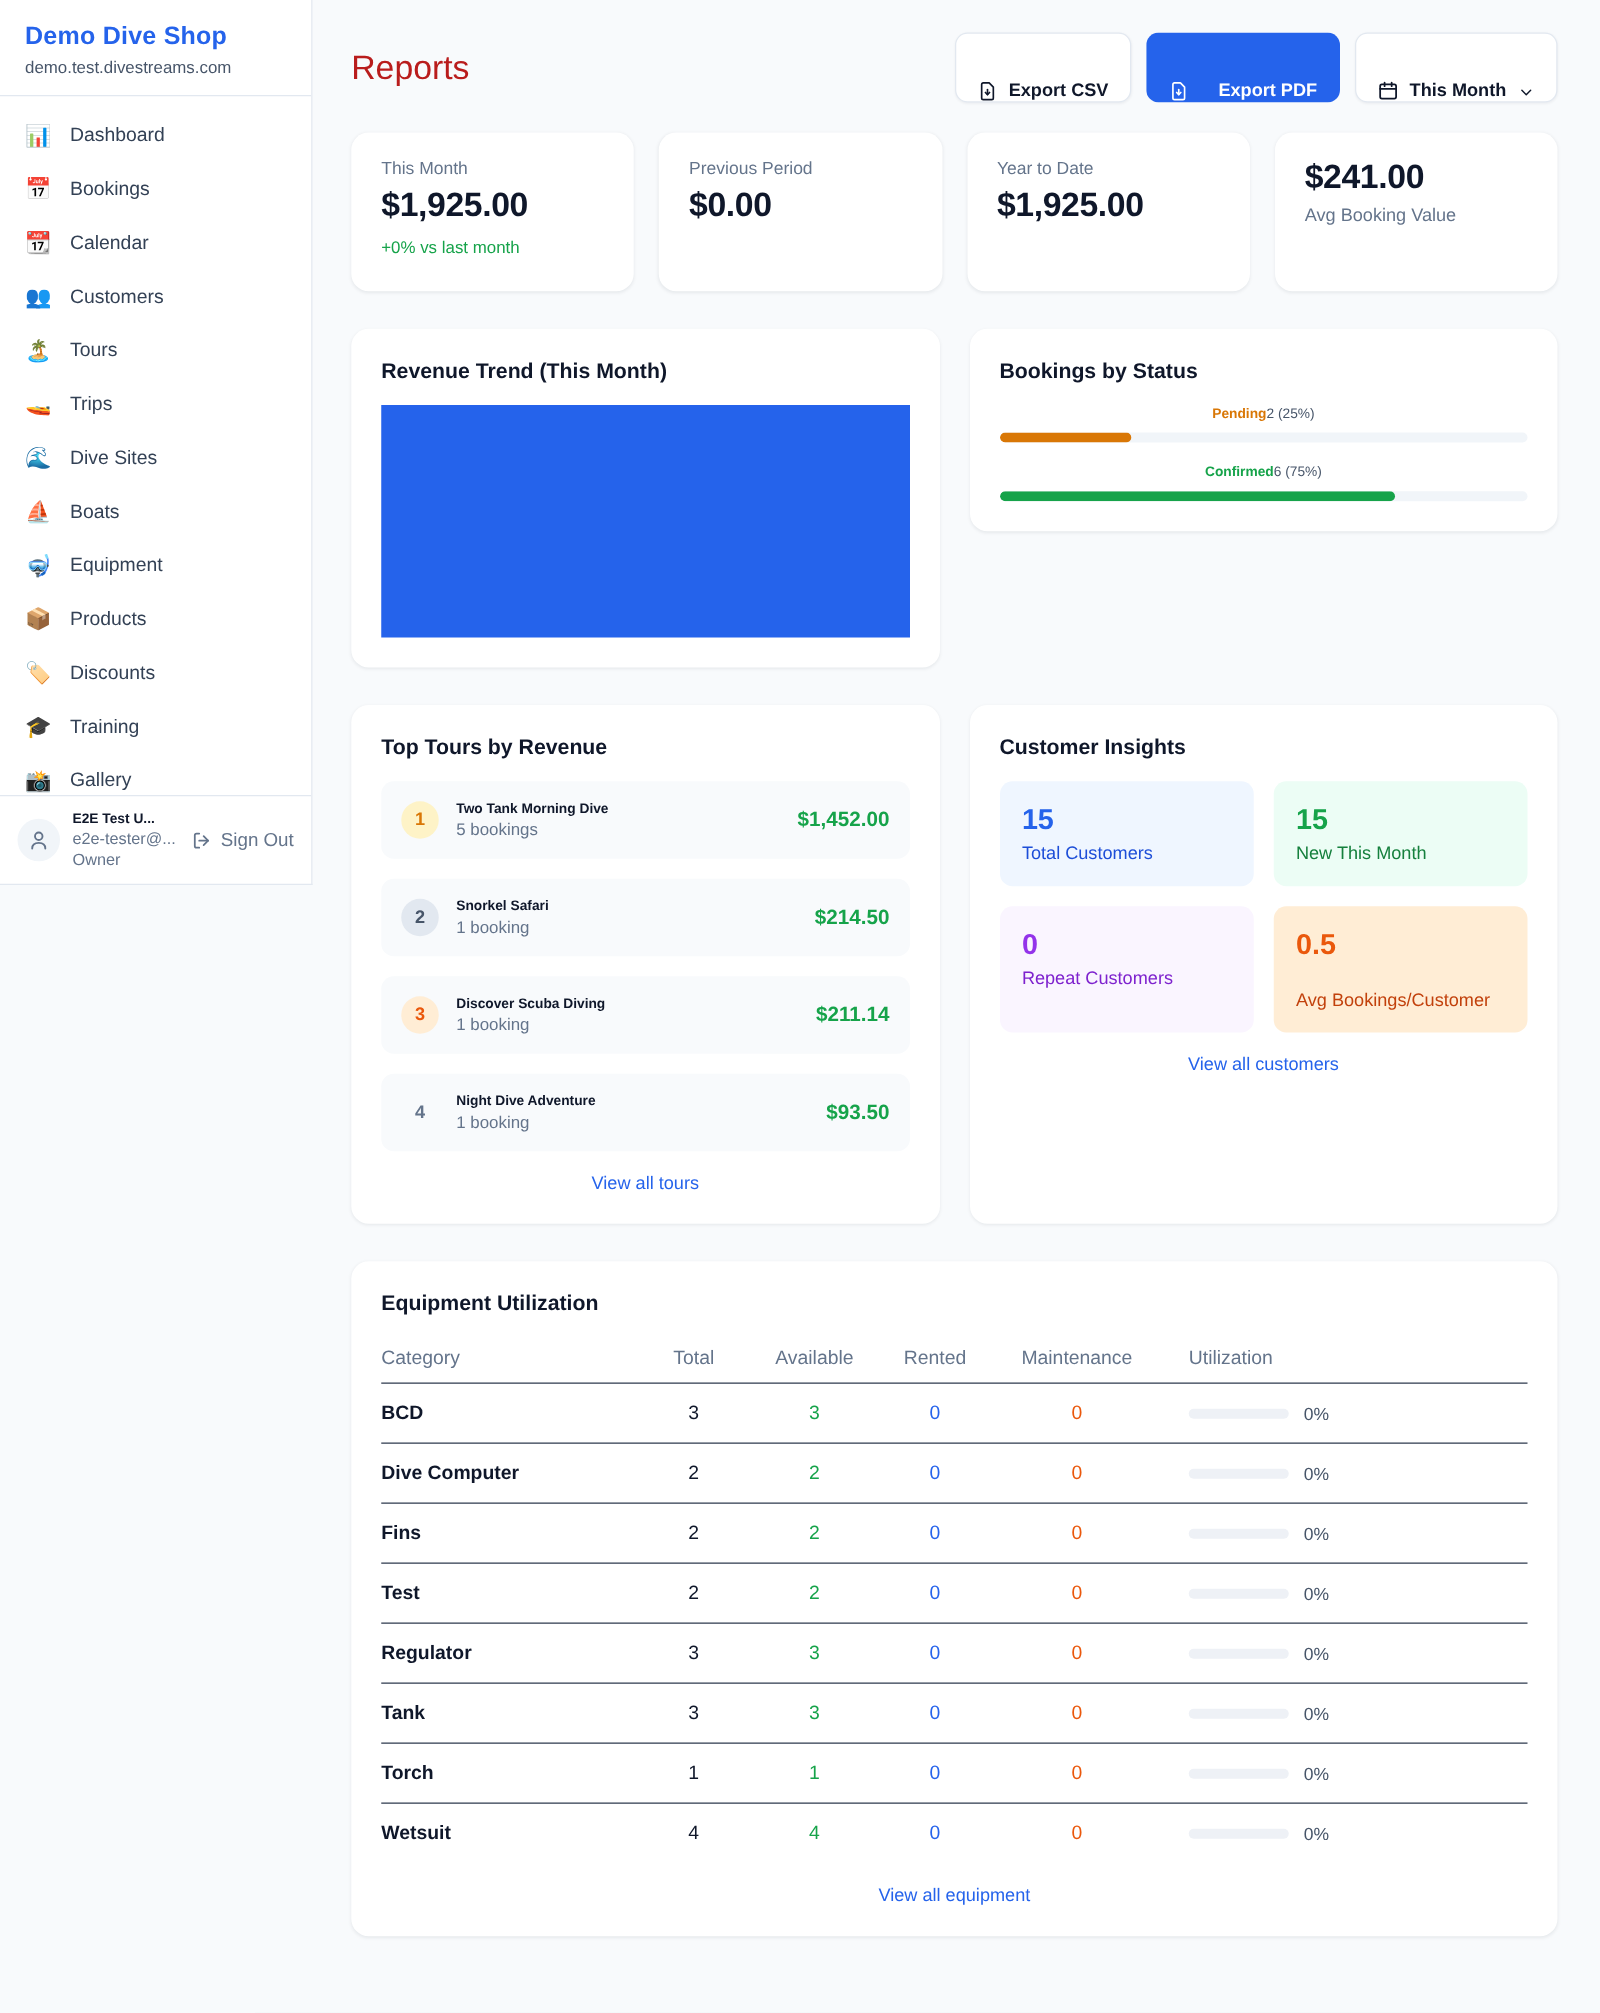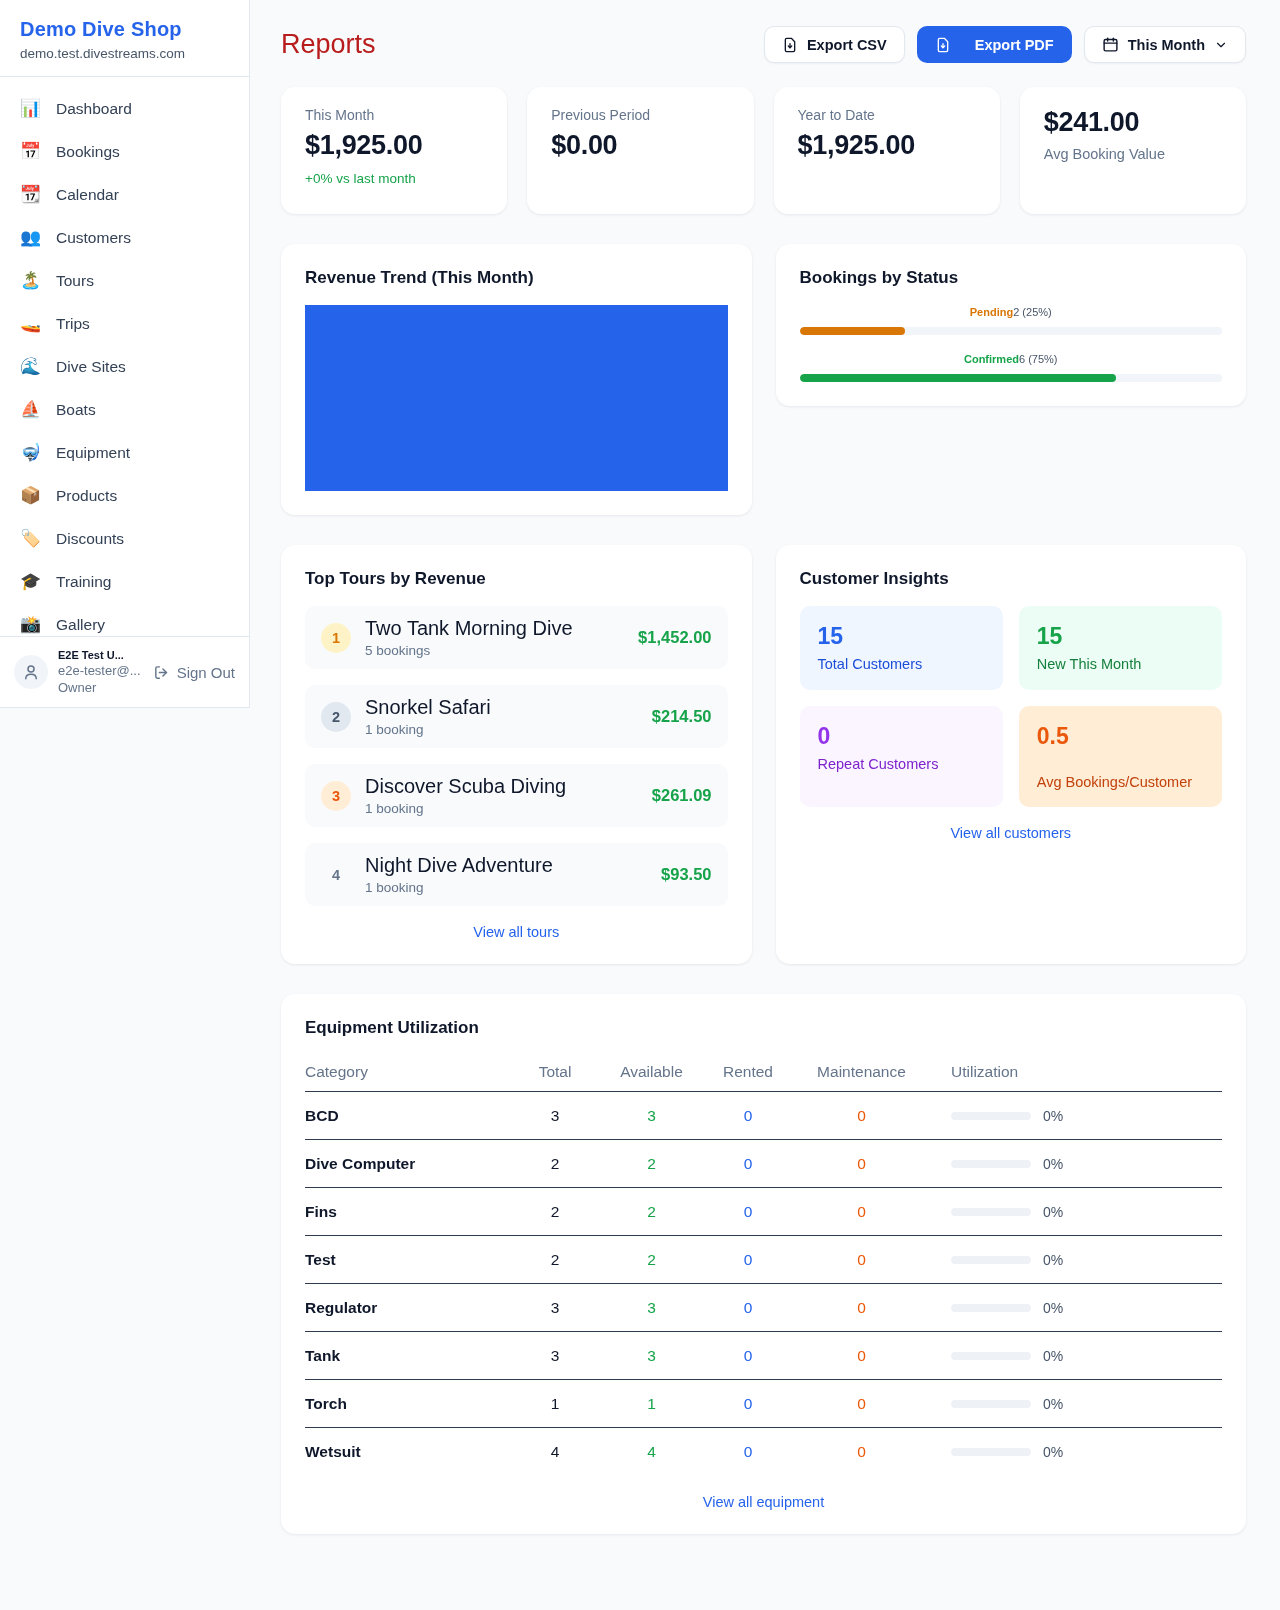--- a/index.html
+++ b/index.html
@@ -25,21 +25,21 @@
   .user-info { min-width:0; flex:1; }
   .user-name { font-size:11px; font-weight:700; color:#0f172a; white-space:nowrap; }
   .user-email, .user-role { font-size:13px; color:#64748b; margin-top:2px; white-space:nowrap; }
   .signout { display:flex; align-items:center; gap:7px; color:#64748b; font-size:15px; cursor:pointer; white-space:nowrap; }
 
   
   .main { margin-left:250px; padding:26px 34px 40px 31px; }
   .main-header { display:flex; align-items:center; justify-content:space-between; }
   .page-title { font-size:27px; font-weight:400; color:#b91c1c; }
   .header-actions { display:flex; gap:12px; }
-  .btn { height:37px; display:inline-flex; align-items:center; gap:9px; padding:0 17px;
+  .btn { height:56px; display:inline-flex; align-items:flex-end; gap:9px; padding:0 17px;
          border-radius:10px; font-size:14.5px; font-weight:600; cursor:pointer; border:1px solid transparent; }
   .btn-outline { background:#fff; border-color:#e2e8f0; color:#0f172a; box-shadow:0 1px 2px rgba(15,23,42,.05); }
   .btn-primary { background:#2563eb; color:#fff;gap:24px; }
   .btn svg { display:block; }
 
   .card { background:#fff; border-radius:14px; box-shadow:0 1px 3px rgba(15,23,42,.08); }
   .card-title { font-size:17px; font-weight:700; color:#0f172a; }
 
   
   .stats-row { display:grid; grid-template-columns:repeat(4,1fr); gap:20px; margin-top:24px; }
@@ -69,21 +69,21 @@
   .tours-card { padding:24px; display:flex; flex-direction:column; }
   .tour-list { margin-top:17px; display:flex; flex-direction:column; gap:16px; }
   .tour-row { background:#f8fafc; border-radius:10px; padding:11px 16px; display:flex; align-items:center; gap:14px; min-height:62px; }
   .rank-badge { width:30px; height:30px; border-radius:50%; display:flex; align-items:center; justify-content:center;
                 font-size:14.5px; font-weight:600; flex:0 0 30px; }
   .rank-1 { background:#fef3c7; color:#d97706; }
   .rank-2 { background:#e2e8f0; color:#475569; }
   .rank-3 { background:#ffedd5; color:#ea580c; }
   .rank-4 { background:transparent; color:#64748b; }
   .tour-info { flex:1; min-width:0; }
-  .tour-name { font-size:20px; font-weight:400; color:#0f172a; }
+  .tour-name { font-size:11px; font-weight:700; color:#0f172a; }
   .tour-bookings { font-size:13.5px; color:#64748b; margin-top:3px; }
   .tour-revenue { font-size:16.5px; font-weight:700; color:#16a34a; }
   .view-link { display:block; text-align:center; color:#2563eb; font-size:14.5px; margin-top:18px; cursor:pointer; text-decoration:none; }
 
   
   .insights-card { padding:24px; }
   .insights-grid { margin-top:17px; display:grid; grid-template-columns:1fr 1fr; gap:16px; }
   .insight-box { border-radius:10px; padding:17px 18px; min-height:84px; }
   .insight-value { font-size:23px; font-weight:700; }
   .insight-label { font-size:14.5px; margin-top:6px; }
@@ -303,21 +303,21 @@
               <div class="tour-bookings">1 booking</div>
             </div>
             <div class="tour-revenue">$214.50</div>
           </div>
           <div class="tour-row">
             <div class="rank-badge rank-3">3</div>
             <div class="tour-info">
               <div class="tour-name">Discover Scuba Diving</div>
               <div class="tour-bookings">1 booking</div>
             </div>
-            <div class="tour-revenue">$261.09</div>
+            <div class="tour-revenue">$211.14</div>
           </div>
           <div class="tour-row">
             <div class="rank-badge rank-4">4</div>
             <div class="tour-info">
               <div class="tour-name">Night Dive Adventure</div>
               <div class="tour-bookings">1 booking</div>
             </div>
             <div class="tour-revenue">$93.50</div>
           </div>
         </div>

